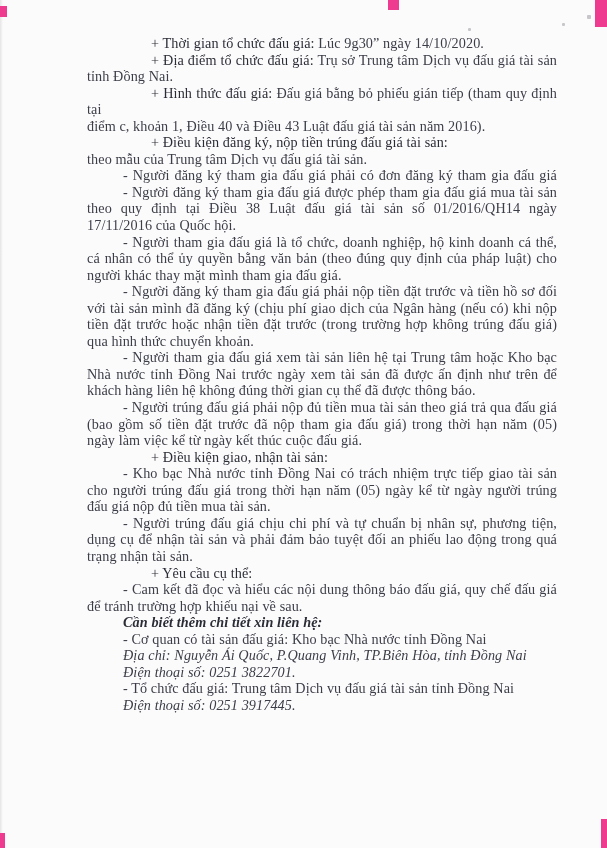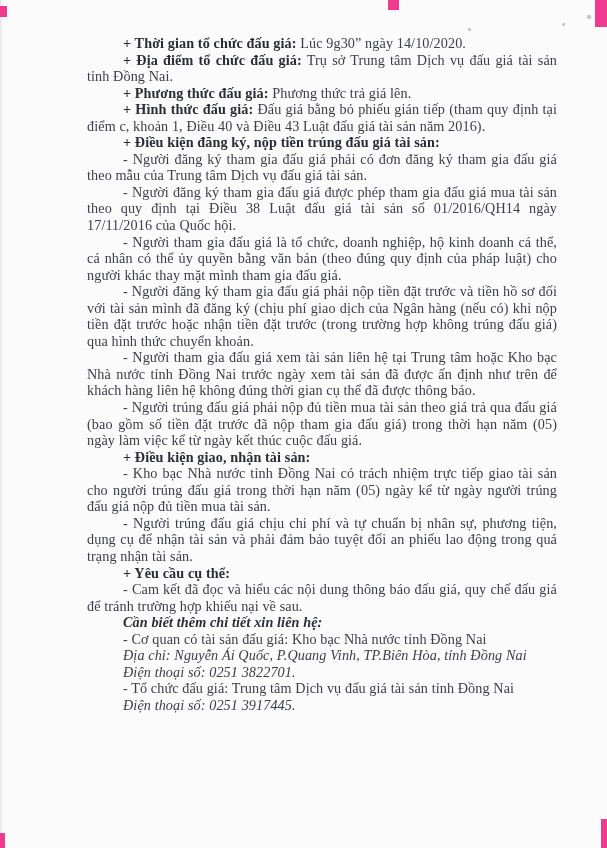--- a/index.html
+++ b/index.html
@@ -29,21 +29,21 @@
     width: 470px;
     color: var(--text-color, #3b3d47);
     font-size: 14.2px;
     line-height: 16.55px;
     letter-spacing: 0.1px;
   }
   .para { margin: 0; }
   .line { margin: 0; }
   .line.fill { text-align: justify; text-align-last: justify; }
   .line.indent { text-indent: 36px; }
-  .run.bold { font-weight: 700; color: var(--bold-color, #2b2d36); }
+  .run.bold { font-weight: 400; color: var(--bold-color, #2b2d36); margin-left: 28px; }
   .run.italic { font-style: italic; }
   .run.bold-italic { font-weight: 700; font-style: italic; color: var(--bold-color, #2b2d36); }
   sup.run { font-size: 8.5px; line-height: 0; vertical-align: super; }
   sup.run.italic-sup { font-style: italic; }
 
   
   .corner-mark {
     position: absolute;
     background: var(--mark-color, #ee3a8f);
   }
@@ -83,32 +83,29 @@
 
   <div class="doc-body">
       <div class="para">
         <div class="line indent"><span class="run bold">+ Thời gian tổ chức đấu giá:</span><span class="run regular"> Lúc 9g30” ngày 14/10/2020.</span></div>
       </div>
       <div class="para">
         <div class="line fill indent"><span class="run bold">+ Địa điểm tổ chức đấu giá:</span><span class="run regular"> Trụ sở Trung tâm Dịch vụ đấu giá tài sản</span></div>
         <div class="line"><span class="run regular">tỉnh Đồng Nai.</span></div>
       </div>
       <div class="para">
-        <div class="line indent"><span class="run bold">+ Phương thức đấu giá:</span><span class="run regular"> Phương thức trả giá lên.</span></div>
-      </div>
-      <div class="para">
         <div class="line fill indent"><span class="run bold">+ Hình thức đấu giá:</span><span class="run regular"> Đấu giá bằng bỏ phiếu gián tiếp (tham quy định tại</span></div>
         <div class="line"><span class="run regular">điểm c, khoản 1, Điều 40 và Điều 43 Luật đấu giá tài sản năm 2016).</span></div>
       </div>
       <div class="para">
         <div class="line indent"><span class="run bold">+ Điều kiện đăng ký, nộp tiền trúng đấu giá tài sản:</span></div>
       </div>
       <div class="para">
+        <div class="line"><span class="run regular">theo mẫu của Trung tâm Dịch vụ đấu giá tài sản.</span></div>
         <div class="line fill indent"><span class="run regular">- Người đăng ký tham gia đấu giá phải có đơn đăng ký tham gia đấu giá</span></div>
-        <div class="line"><span class="run regular">theo mẫu của Trung tâm Dịch vụ đấu giá tài sản.</span></div>
       </div>
       <div class="para">
         <div class="line fill indent"><span class="run regular">- Người đăng ký tham gia đấu giá được phép tham gia đấu giá mua tài sản</span></div>
         <div class="line fill"><span class="run regular">theo quy định tại Điều 38 Luật đấu giá tài sản số 01/2016/QH14 ngày</span></div>
         <div class="line"><span class="run regular">17/11/2016 của Quốc hội.</span></div>
       </div>
       <div class="para">
         <div class="line fill indent"><span class="run regular">- Người tham gia đấu giá là tổ chức, doanh nghiệp, hộ kinh doanh cá thể,</span></div>
         <div class="line fill"><span class="run regular">cá nhân có thể ủy quyền bằng văn bản (theo đúng quy định của pháp luật) cho</span></div>
         <div class="line"><span class="run regular">người khác thay mặt mình tham gia đấu giá.</span></div>

